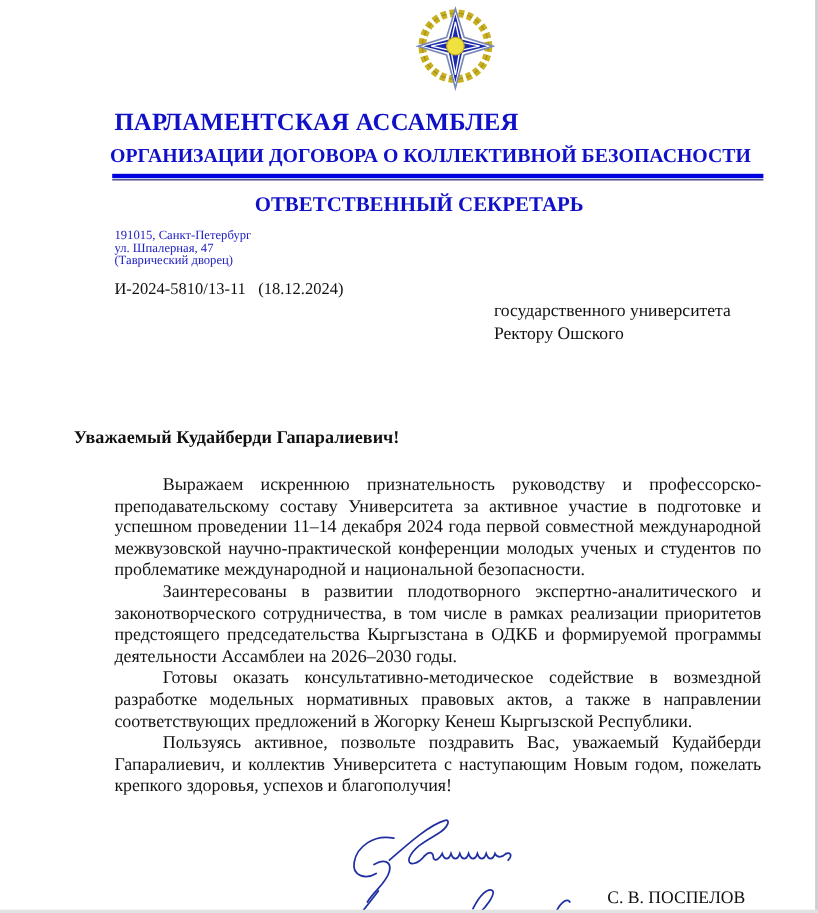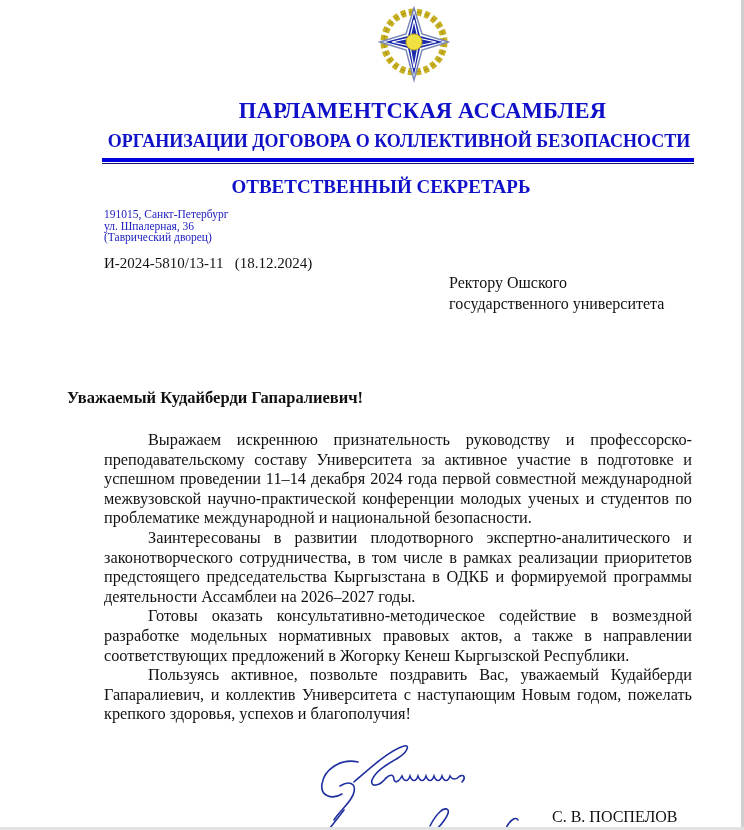--- a/index.html
+++ b/index.html
@@ -18,26 +18,26 @@
     background: #cfcfcf;
   }
   .edge-bottom {
     position: absolute; left: 0; top: 827px; width: 744px; height: 3px;
     background: #e2e2e2;
   }
   .emblem {
     position: absolute; left: 378px; top: 4px; width: 72px; height: 80px;
   }
   .hdr1 {
-    position: absolute; left: 0; width: 741px; text-align: center; top: 98px;
+    position: absolute; left: 0; width: 741px; text-align: left; top: 98px;
     color: #1010c8; font-weight: bold; font-size: 22.5px; letter-spacing: 0.2px;
   }
   .hdr1 span { margin-left: 104px; }
   .hdr2 {
-    position: absolute; left: 100px; width: 598px; top: 131px; text-align: center;
+    position: absolute; left: 100px; width: 598px; top: 131px; 
     color: #1010c8; font-weight: bold; font-size: 18px; white-space: nowrap;
   }
   .rule-thick {
     position: absolute; left: 102px; width: 592px; top: 158px; height: 4px; background: #0000e0;
   }
   .rule-thin {
     position: absolute; left: 102px; width: 592px; top: 163px; height: 1px; background: #101060;
   }
   .hdr3 {
     position: absolute; left: 0; width: 662px; top: 176px; text-align: center;
@@ -94,37 +94,37 @@
   </svg>
 
   <div class="hdr1"><span>ПАРЛАМЕНТСКАЯ АССАМБЛЕЯ</span></div>
   <div class="hdr2">ОРГАНИЗАЦИИ ДОГОВОРА О КОЛЛЕКТИВНОЙ БЕЗОПАСНОСТИ</div>
   <div class="rule-thick"></div>
   <div class="rule-thin"></div>
   <div class="hdr3"><span>ОТВЕТСТВЕННЫЙ СЕКРЕТАРЬ</span></div>
 
   <div class="addr">
     <div>191015, Санкт-Петербург</div>
-    <div>ул. Шпалерная, 36</div>
+    <div>ул. Шпалерная, 47</div>
     <div>(Таврический дворец)</div>
   </div>
 
 
   <div class="refno"><span>И-2024-5810/13-11</span>   <span>(18.12.2024)</span></div>
 
   <div class="recipient">
+    <div>государственного университета</div>
     <div>Ректору Ошского</div>
-    <div>государственного университета</div>
   </div>
 
   <div class="salutation"><span>Уважаемый Кудайберди Гапаралиевич!</span></div>
 
   <div class="body-text">
     <p>Выражаем искреннюю признательность руководству и профессорско-преподавательскому составу Университета за активное участие в подготовке и успешном проведении 11–14 декабря 2024 года первой совместной международной межвузовской научно-практической конференции молодых ученых и студентов по проблематике международной и национальной безопасности.</p>
-    <p>Заинтересованы в развитии плодотворного экспертно-аналитического и законотворческого сотрудничества, в том числе в рамках реализации приоритетов предстоящего председательства Кыргызстана в ОДКБ и формируемой программы деятельности Ассамблеи на 2026–2027 годы.</p>
+    <p>Заинтересованы в развитии плодотворного экспертно-аналитического и законотворческого сотрудничества, в том числе в рамках реализации приоритетов предстоящего председательства Кыргызстана в ОДКБ и формируемой программы деятельности Ассамблеи на 2026–2030 годы.</p>
     <p>Готовы оказать консультативно-методическое содействие в возмездной разработке модельных нормативных правовых актов, а также в направлении соответствующих предложений в Жогорку Кенеш Кыргызской Республики.</p>
     <p>Пользуясь активное, позвольте поздравить Вас, уважаемый Кудайберди Гапаралиевич, и коллектив Университета с наступающим Новым годом, пожелать крепкого здоровья, успехов и благополучия!</p>
   </div>
 
   <svg class="signature" viewBox="0 0 260 90">
     <g fill="none" stroke="#2030a0" stroke-width="1.6" stroke-linecap="round">
       <path d="M48,22 C30,18 14,30 12,44 C10,56 22,60 32,54"></path>
       <path d="M30,46 C40,40 46,44 44,52 C42,62 30,70 24,80"></path>
       <path d="M44,42 C60,28 80,10 94,6 C100,4 98,12 88,18 C78,24 66,30 62,40 C60,48 70,46 76,38"></path>
       <path d="M76,38 C80,34 84,34 84,40 C86,44 90,40 92,36 C94,42 98,42 100,36 C102,42 106,42 108,36 C110,42 114,42 116,36 C118,42 122,42 124,36 C126,42 130,42 132,36 C134,42 138,42 140,36 C142,40 146,40 150,36"></path>

